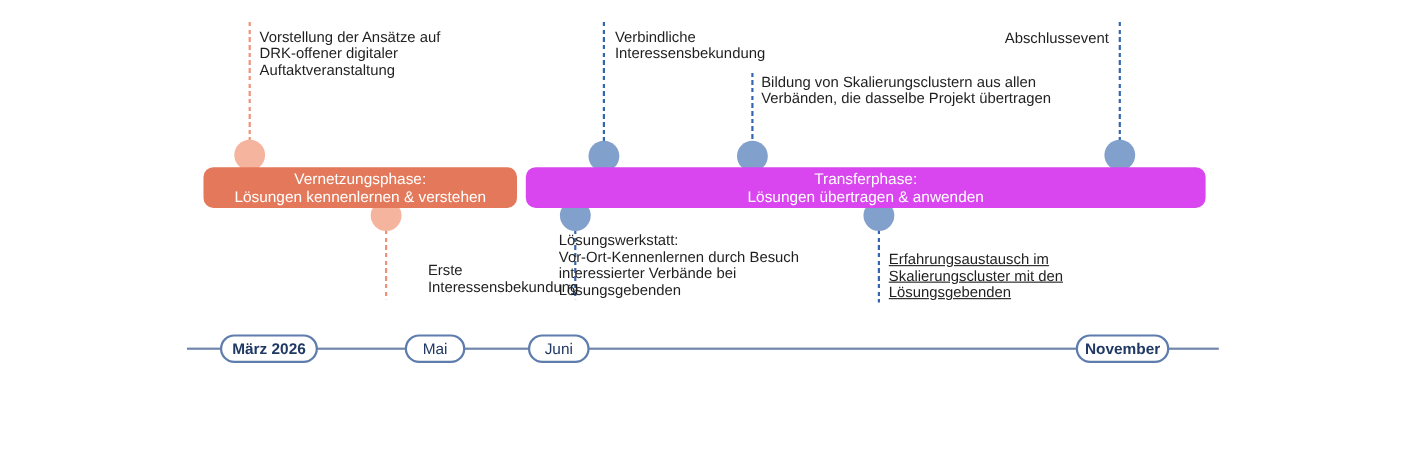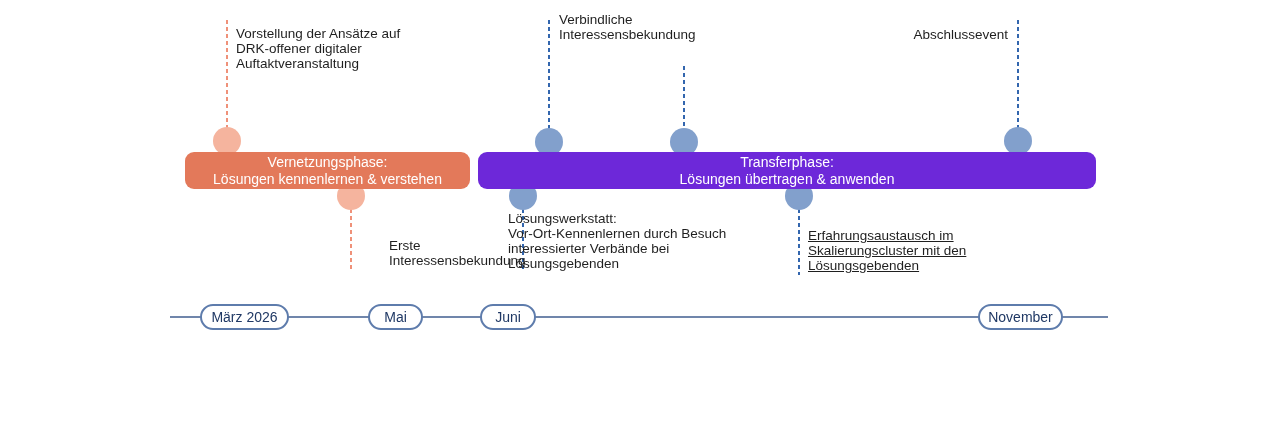--- a/index.html
+++ b/index.html
@@ -23,21 +23,21 @@
     align-items: center;
     justify-content: center;
     text-align: center;
     color: #ffffff;
     font-size: 14px;
     line-height: 16.5px;
     white-space: pre-line;
     z-index: 3;
   }
   .phase-1 { left: 185px; width: 285px; background: #E3795A; }
-  .phase-2 { left: 478px; width: 618px; background: #6d28d9; }
+  .phase-2 { left: 478px; width: 618px; background: #d946ef; }
   
   .marker {
     position: absolute;
     width: 28px;
     height: 28px;
     border-radius: 50%;
     z-index: 2;
   }
   .marker.salmon { background: #F5B49E; }
   .marker.blue   { background: #82A0CC; }
@@ -75,24 +75,24 @@
     background: #ffffff;
     border: 2px solid #5E7CAC;
     border-radius: 13px;
     display: flex;
     align-items: center;
     justify-content: center;
     color: #1F3864;
     font-size: 14px;
     z-index: 2;
   }
-  .pill-0 { left: 200px;  width: 89px; }
+  .pill-0 { left: 200px;  width: 89px; font-weight: bold; }
   .pill-1 { left: 368px;  width: 55px; }
   .pill-2 { left: 480px;  width: 56px; }
-  .pill-3 { left: 978px;  width: 85px; }
+  .pill-3 { left: 978px;  width: 85px; font-weight: bold; }
 </style>
 </head>
 <body>
 
 <div id="canvas">
 
   <div class="dash salmon" style="left:226px; top:20px; height:108px;"></div>
   <div class="marker salmon" style="left:213px; top:127px;"></div>
   <div class="note" style="left:236px; top:26px;">Vorstellung der Ansätze auf
 DRK-offener digitaler
@@ -105,25 +105,27 @@
 
   <div class="dash blue" style="left:522px; top:209px; height:63px;"></div>
   <div class="marker blue" style="left:509px; top:182px;"></div>
   <div class="note" style="left:508px; top:211px;">Lösungswerkstatt:
 Vor-Ort-Kennenlernen durch Besuch
 interessierter Verbände bei
 Lösungsgebenden</div>
 
   <div class="dash blue" style="left:548px; top:20px; height:109px;"></div>
   <div class="marker blue" style="left:535px; top:128px;"></div>
-  <div class="note" style="left:559px; top:12px;">Verbindliche
+  <div class="note" style="left:559px; top:26px;">Verbindliche
 Interessensbekundung</div>
 
   <div class="dash blue" style="left:683px; top:66px; height:63px;"></div>
   <div class="marker blue" style="left:670px; top:128px;"></div>
+  <div class="note" style="left:692px; top:67px;">Bildung von Skalierungsclustern aus allen
+Verbänden, die dasselbe Projekt übertragen</div>
 
   <div class="dash blue" style="left:798px; top:209px; height:66px;"></div>
   <div class="marker blue" style="left:785px; top:182px;"></div>
   <div class="note" style="left:808px; top:228px;text-decoration:underline;">Erfahrungsaustausch im
 Skalierungscluster mit den
 Lösungsgebenden</div>
 
   <div class="dash blue" style="left:1017px; top:20px; height:108px;"></div>
   <div class="marker blue" style="left:1004px; top:127px;"></div>
   <div class="note right" style="right:272px; top:27px;">Abschlussevent</div>

